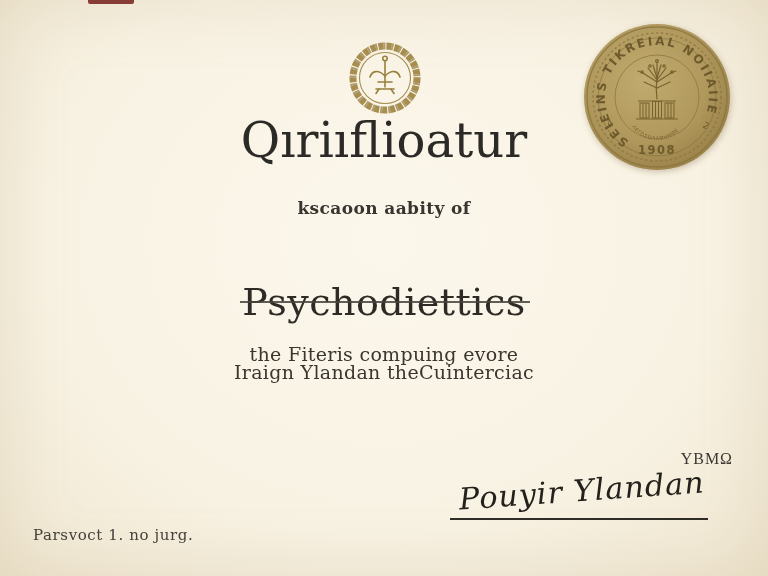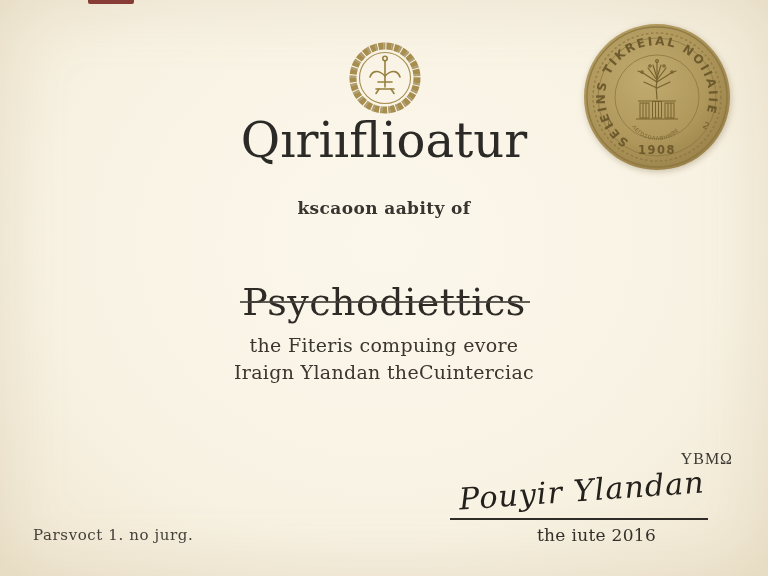--- a/index.html
+++ b/index.html
@@ -32,21 +32,21 @@
     font-size:38px;color:#2e2b27;letter-spacing:.5px;margin-top:28px;
   }
   .subject-underline{
     position:absolute;left:240px;top:301px;width:290px;height:2px;
     background:#46423c;opacity:.85;
   }
   .body-line{
     position:absolute;left:0;right:0;text-align:center;
     font-size:19px;color:#3a362f;letter-spacing:.3px;
   }
-  .body-line1{top:334px;}
+  .body-line1{top:343px;}
   .body-line2{top:361px;}
   .sig-block{position:absolute;left:450px;top:450px;width:265px;}
   .sig-label{
     text-align:right;font-size:16px;color:#3c3831;
     transform:translateX(18px);letter-spacing:1px;font-family:Liberation Serif, serif;
   }
   .sig-script{display:block;margin-top:-2px;}
   .sig-line{width:258px;height:2px;background:#2f2c28;margin-top:0px;}
   .sig-date{
     text-align:center;font-size:17px;color:#33302a;margin-top:5px;
@@ -148,18 +148,17 @@
 
   <div class="body-line body-line1">the Fiteris compuing evore</div>
   <div class="body-line body-line2">Iraign Ylandan theCuinterciac</div>
 
   <div class="sig-block">
     <div class="sig-label">YBMΩ</div>
     <svg class="sig-script" width="265" height="52" viewBox="0 0 265 52">
       <text x="132" y="35" text-anchor="middle" font-family="DejaVu Serif, serif" font-style="italic" font-size="30" fill="#24211c" letter-spacing="1" textLength="246" lengthAdjust="spacingAndGlyphs" transform="rotate(-4 132 28)">Pouyir Ylandan</text>
     </svg>
     <div class="sig-line"></div>
-    <div class="sig-date">the iute 2016</div>
   </div>
 
   <div class="footer-note">Parsvoct 1. no jurg.</div>
 
 </div>
 
 </body></html>

